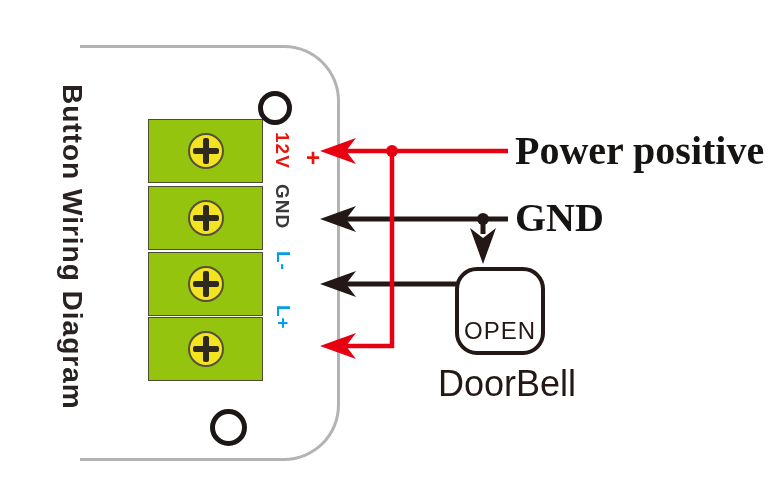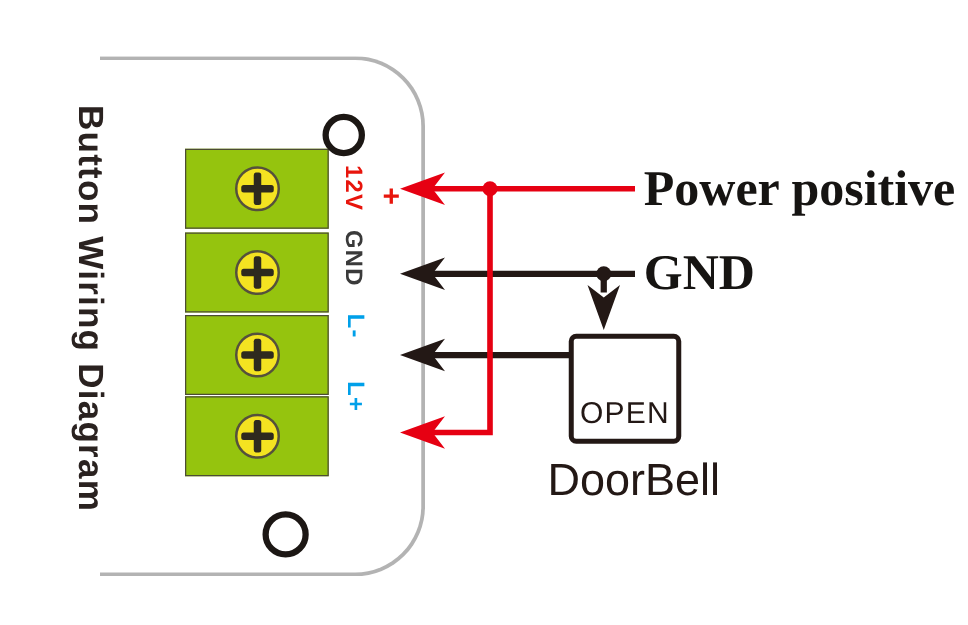--- a/index.html
+++ b/index.html
@@ -99,21 +99,21 @@
   }
   .annot-power{left:515px;top:132px;}
   .annot-gnd{left:515px;top:199px;}
 
   
   .doorbell-box{
     position:absolute;
     left:455px;top:267px;
     width:90px;height:88px;
     border:4px solid #231815;
-    border-radius:6px;
+    border-radius:22px;
     box-sizing:border-box;
     background:#ffffff;
     display:flex;align-items:flex-end;justify-content:center;
   }
   .doorbell-open{
     font-size:24px;color:#231815;
     letter-spacing:1px;
     padding-bottom:6px;
   }
   .doorbell-caption{

